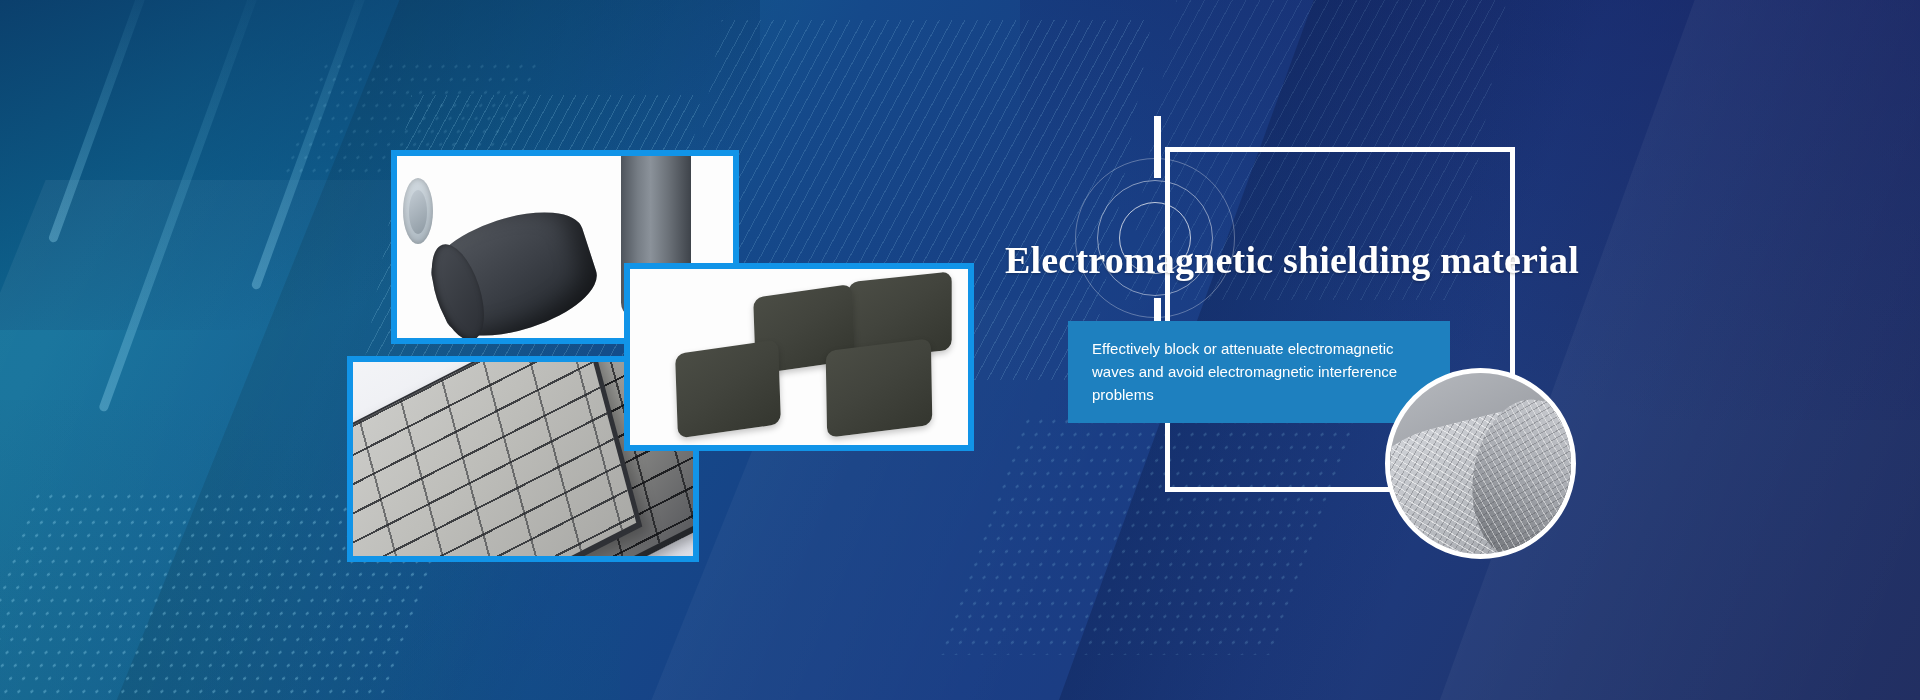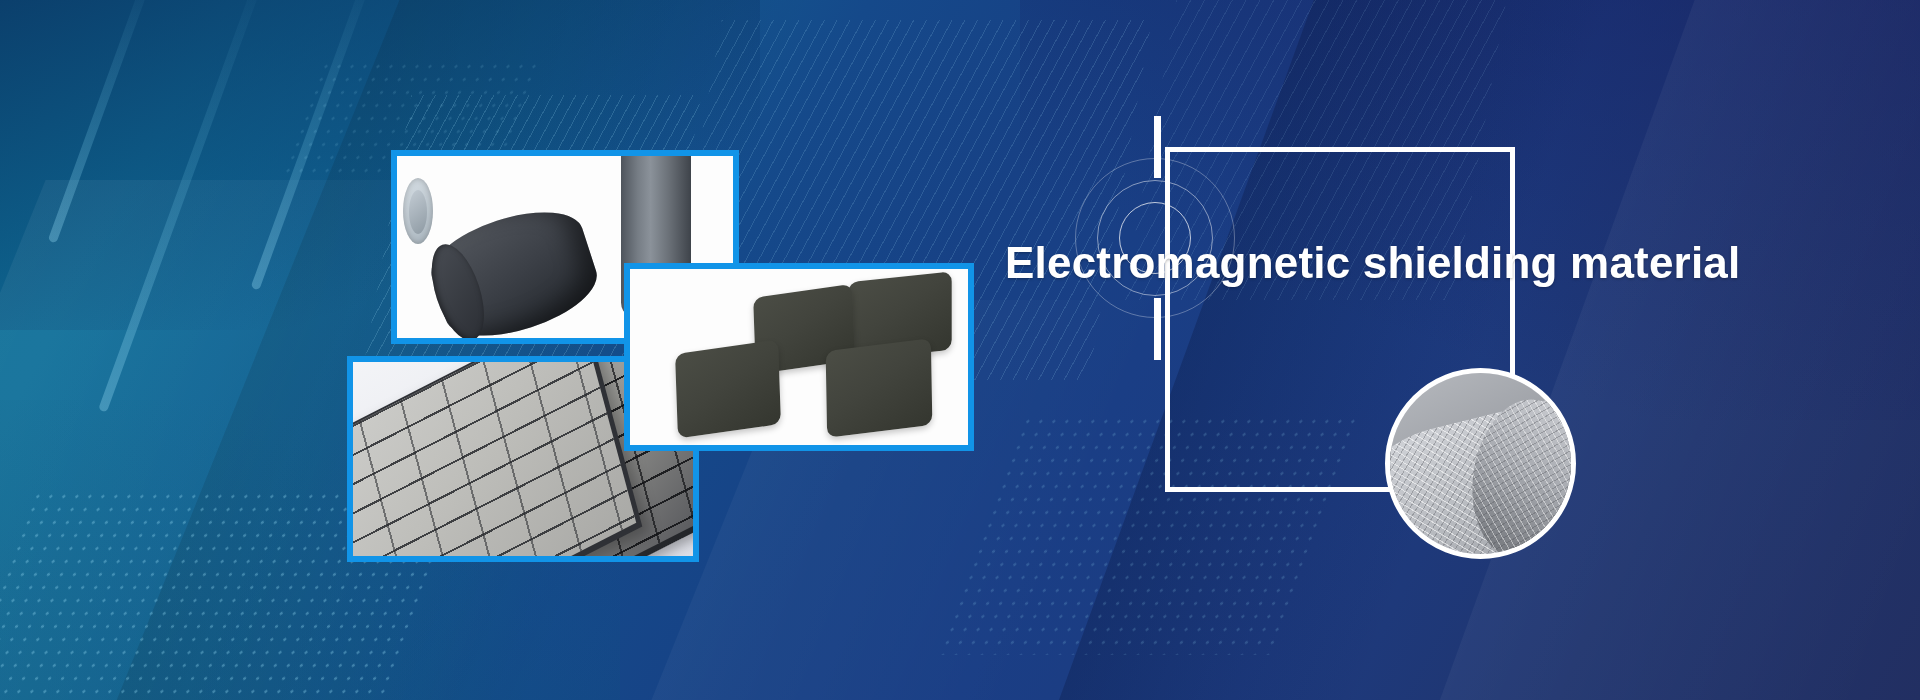--- a/index.html
+++ b/index.html
@@ -236,24 +236,25 @@
     background:#ffffff;
   }
   .radar-tick-bot {
     position:absolute; left:79px; top:140px; width:7px; height:62px;
     background:#ffffff;
   }
 
   
   #headline {
     position:absolute; left:1005px; top:238px;
-    font-size:44px; font-weight:bold; color:#ffffff;
+    font-size:38px; font-weight:bold; color:#ffffff;
     letter-spacing:.2px; white-space:nowrap;
     text-shadow:0 1px 3px rgba(0,0,0,.30);
     z-index:9;
+    font-family:Liberation Serif, serif;
   }
 
   
   #desc-box {
     position:absolute; left:1068px; top:321px; width:382px; height:102px;
     background:#1e80bf;
     z-index:7;
     padding:17px 22px 0 24px;
   }
   #desc-text {
@@ -375,20 +376,23 @@
   <div id="radar">
     <div class="ring ring-1"></div>
     <div class="ring ring-2"></div>
     <div class="ring ring-3"></div>
     <div class="radar-tick-top"></div>
     <div class="radar-tick-bot"></div>
   </div>
 
   <h1 id="headline">Electromagnetic shielding material</h1>
 
+  <div id="desc-box">
+    <p id="desc-text">Effectively block or attenuate electromagnetic waves and avoid electromagnetic interference problems</p>
+  </div>
 
   <div id="circle-photo">
     <div class="fab-sheet-back"></div>
     <div class="fab-floor"></div>
     <div class="fab-dark-edge"></div>
     <div class="fab-mesh"></div>
     <div class="fab-underside"></div>
     <div class="fab-curl"></div>
   </div>
 

